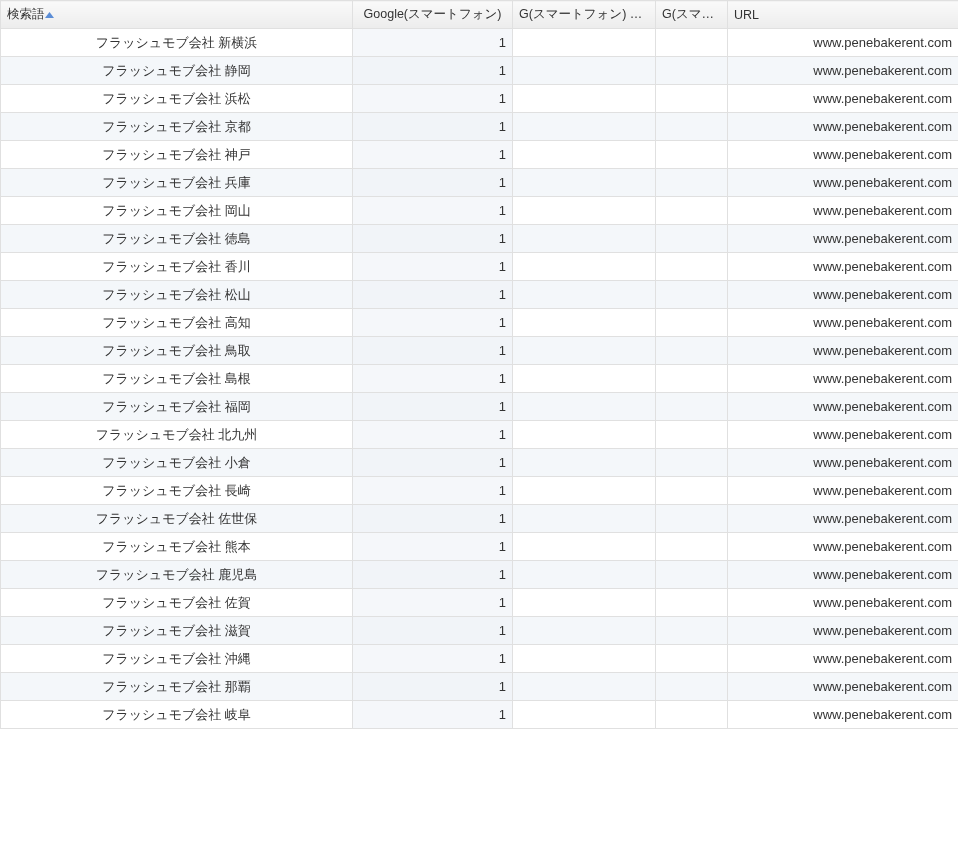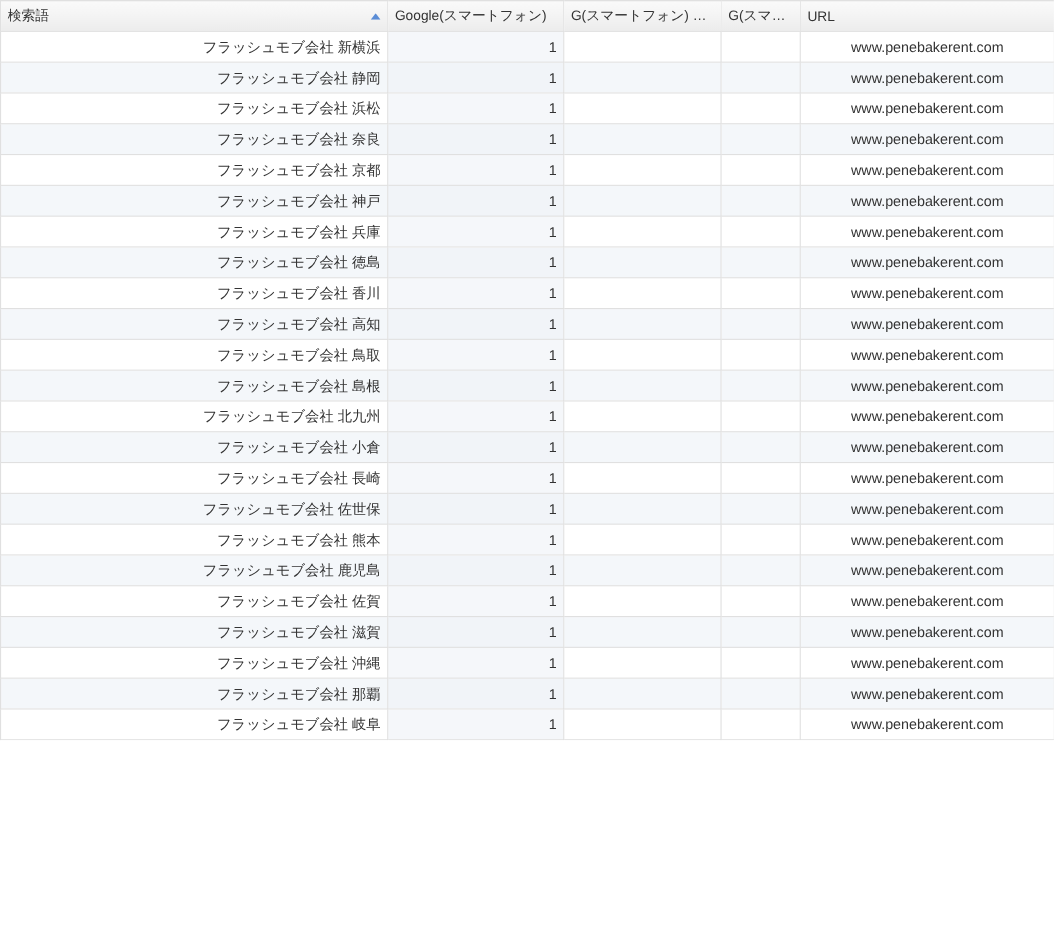--- a/index.html
+++ b/index.html
@@ -1,30 +1,30 @@
 <!DOCTYPE html>
 <html><head>
 <meta charset="utf-8">
 <style>
   html,body{margin:0;padding:0;font-family:"Meiryo","Hiragino Kaku Gothic Pro","MS PGothic",sans-serif;font-size:13px;color:#333;background:#fff}
   .grid{width:958px;border-collapse:collapse;table-layout:fixed}
   .grid th,.grid td{border:1px solid #e0e0e0;height:28px;box-sizing:border-box;padding:0 6px;overflow:hidden;white-space:nowrap;text-overflow:ellipsis;vertical-align:middle}
   .grid thead th{background:linear-gradient(#fafafa,#ececec);font-weight:normal;text-align:left;position:relative;font-size:12.5px;color:#333}
-  .grid thead th.right{text-align:left}
+  .grid thead th.right{text-align:center}
   .grid tbody tr:nth-child(odd){background:#fff}
   .grid tbody tr:nth-child(even){background:#f4f7fa}
-  .col-term{width:352px;text-align:right}
+  .col-term{width:352px;text-align:center}
   .col-google{width:160px;text-align:right}
   .col-change{width:143px;text-align:right}
   .col-sub{width:72px;text-align:left}
-  .col-url{width:231px;text-align:center}
+  .col-url{width:231px;text-align:right}
   tbody .col-google{background:rgba(238,242,246,0.6)}
   .sort-icon{display:inline-block;vertical-align:middle}
   .sort-icon svg{display:block}
-  .hdr-flex{display:flex;align-items:center;justify-content:space-between;width:100%}
+  .hdr-flex{display:flex;align-items:center;width:100%}
 </style>
 </head>
 <body>
 
 <table class="grid">
   <colgroup>
     <col class="col-term">
       <col class="col-google">
       <col class="col-change">
       <col class="col-sub">
@@ -72,27 +72,20 @@
         <td class="col-url">www.penebakerent.com</td>
       </tr>
       <tr>
         <td class="col-term">フラッシュモブ会社 浜松</td>
         <td class="col-google">1</td>
         <td class="col-change"></td>
         <td class="col-sub"></td>
         <td class="col-url">www.penebakerent.com</td>
       </tr>
       <tr>
-        <td class="col-term">フラッシュモブ会社 奈良</td>
-        <td class="col-google">1</td>
-        <td class="col-change"></td>
-        <td class="col-sub"></td>
-        <td class="col-url">www.penebakerent.com</td>
-      </tr>
-      <tr>
         <td class="col-term">フラッシュモブ会社 京都</td>
         <td class="col-google">1</td>
         <td class="col-change"></td>
         <td class="col-sub"></td>
         <td class="col-url">www.penebakerent.com</td>
       </tr>
       <tr>
         <td class="col-term">フラッシュモブ会社 神戸</td>
         <td class="col-google">1</td>
         <td class="col-change"></td>
@@ -100,49 +93,70 @@
         <td class="col-url">www.penebakerent.com</td>
       </tr>
       <tr>
         <td class="col-term">フラッシュモブ会社 兵庫</td>
         <td class="col-google">1</td>
         <td class="col-change"></td>
         <td class="col-sub"></td>
         <td class="col-url">www.penebakerent.com</td>
       </tr>
       <tr>
+        <td class="col-term">フラッシュモブ会社 岡山</td>
+        <td class="col-google">1</td>
+        <td class="col-change"></td>
+        <td class="col-sub"></td>
+        <td class="col-url">www.penebakerent.com</td>
+      </tr>
+      <tr>
         <td class="col-term">フラッシュモブ会社 徳島</td>
         <td class="col-google">1</td>
         <td class="col-change"></td>
         <td class="col-sub"></td>
         <td class="col-url">www.penebakerent.com</td>
       </tr>
       <tr>
         <td class="col-term">フラッシュモブ会社 香川</td>
         <td class="col-google">1</td>
         <td class="col-change"></td>
         <td class="col-sub"></td>
         <td class="col-url">www.penebakerent.com</td>
       </tr>
       <tr>
+        <td class="col-term">フラッシュモブ会社 松山</td>
+        <td class="col-google">1</td>
+        <td class="col-change"></td>
+        <td class="col-sub"></td>
+        <td class="col-url">www.penebakerent.com</td>
+      </tr>
+      <tr>
         <td class="col-term">フラッシュモブ会社 高知</td>
         <td class="col-google">1</td>
         <td class="col-change"></td>
         <td class="col-sub"></td>
         <td class="col-url">www.penebakerent.com</td>
       </tr>
       <tr>
         <td class="col-term">フラッシュモブ会社 鳥取</td>
         <td class="col-google">1</td>
         <td class="col-change"></td>
         <td class="col-sub"></td>
         <td class="col-url">www.penebakerent.com</td>
       </tr>
       <tr>
         <td class="col-term">フラッシュモブ会社 島根</td>
+        <td class="col-google">1</td>
+        <td class="col-change"></td>
+        <td class="col-sub"></td>
+        <td class="col-url">www.penebakerent.com</td>
+      </tr>
+      <tr>
+        <td class="col-term">フラッシュモブ会社 福岡</td>
         <td class="col-google">1</td>
         <td class="col-change"></td>
         <td class="col-sub"></td>
         <td class="col-url">www.penebakerent.com</td>
       </tr>
       <tr>
         <td class="col-term">フラッシュモブ会社 北九州</td>
         <td class="col-google">1</td>
         <td class="col-change"></td>
         <td class="col-sub"></td>

